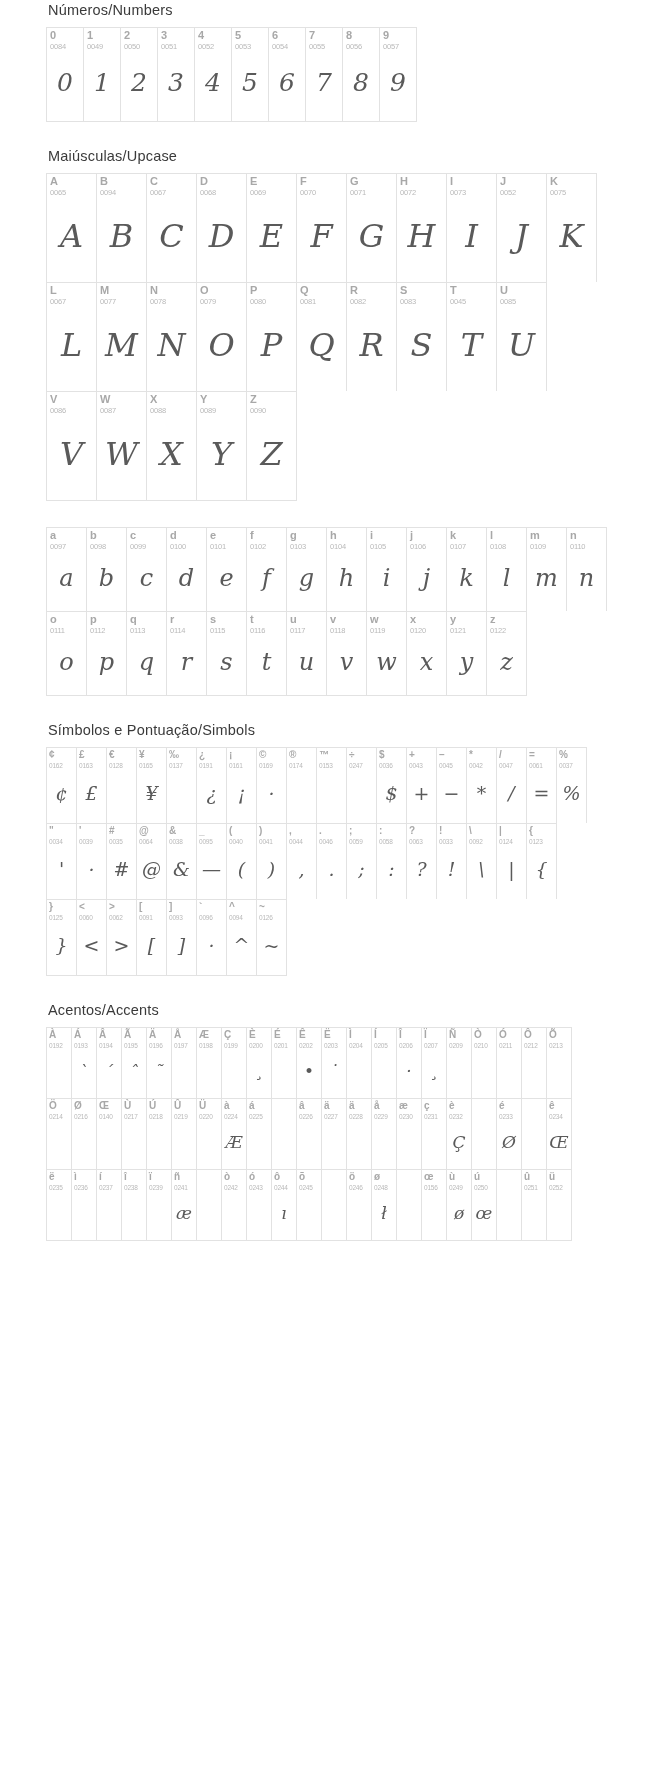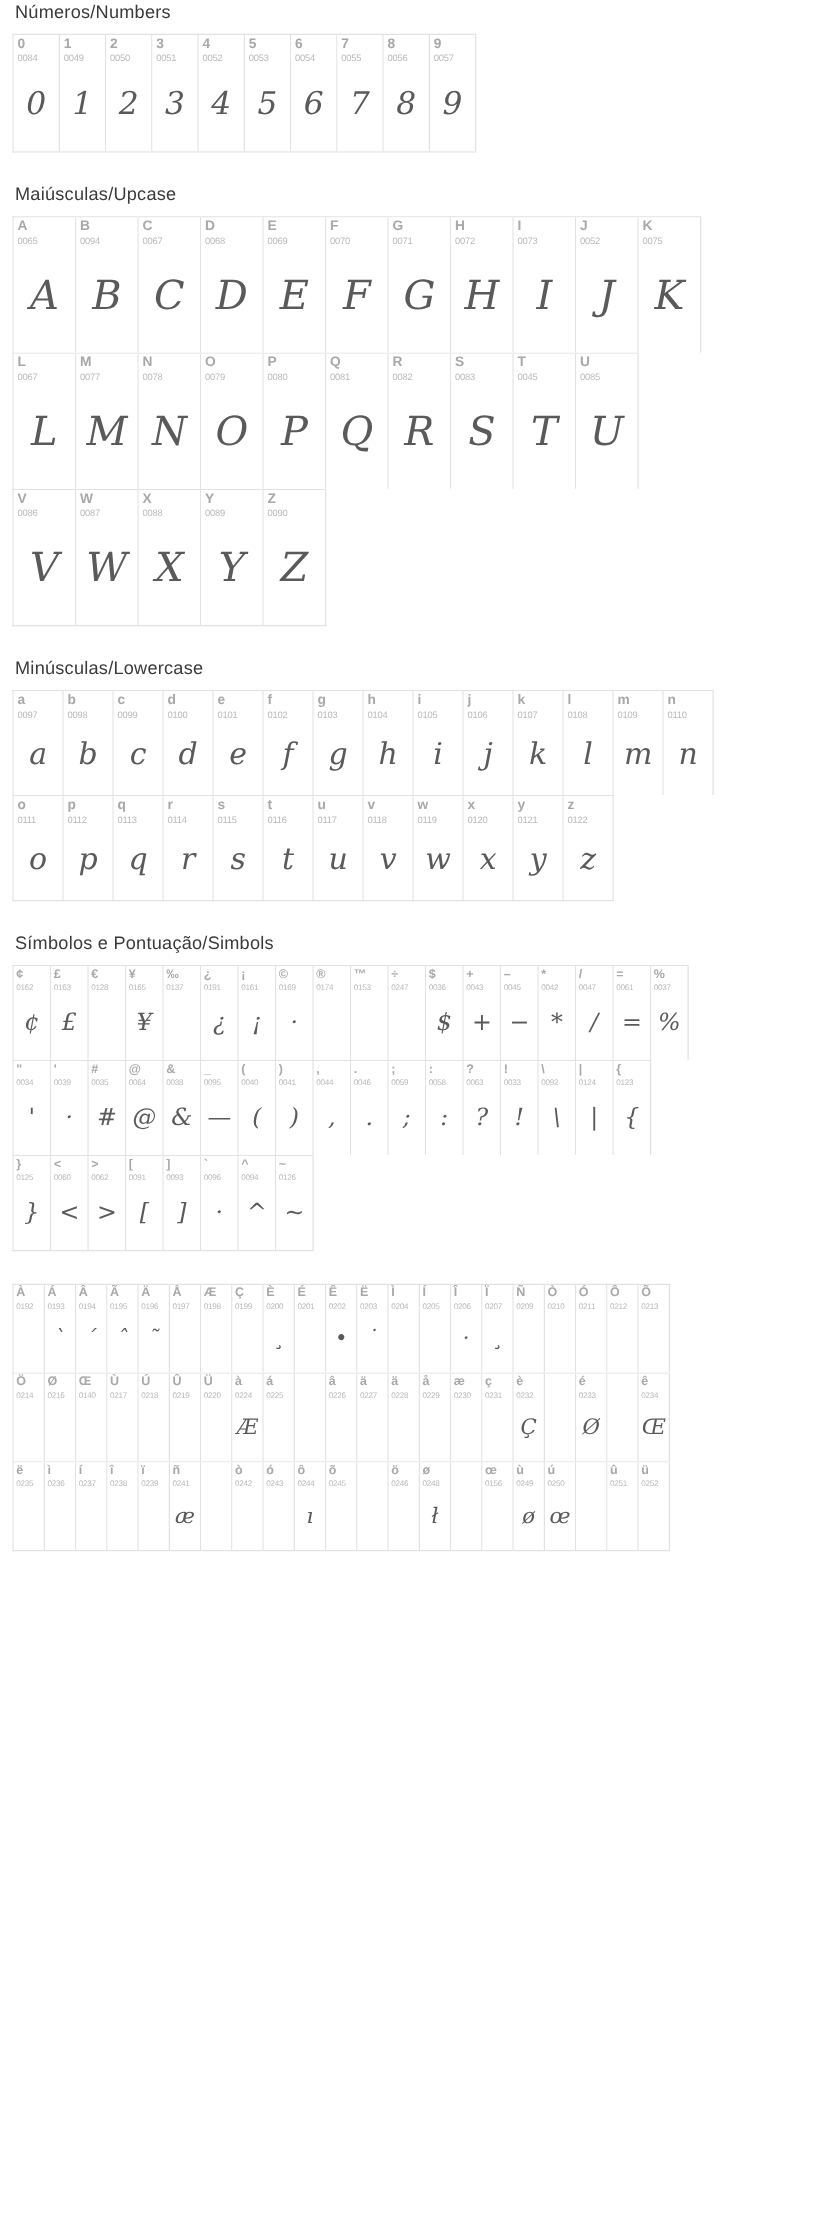--- a/index.html
+++ b/index.html
@@ -13,21 +13,21 @@
 
   .page { width: 661px; padding: 0 10px; }
 
   .section-title {
     font-size: 14.5px;
     color: #3a3a3a;
     margin: 0 0 9px 2px;
     font-weight: 400;
     letter-spacing: 0.2px;
   }
-  .section { margin-bottom: 26px; }
+  .section { margin-bottom: 26px; margin-left: 36px; }
   .section.first { margin-top: 2px; }
 
   .rows { display: flex; flex-direction: column; }
 
   .row {
     display: flex;
     flex-direction: row;
     border-left: 1px solid #e2e2e2;
     border-top: 1px solid #e2e2e2;
     width: max-content;
@@ -366,21 +366,20 @@
               <div class="head">
                 <span class="ch">Z</span>
                 <span class="code">0090</span>
               </div>
               <div class="glyph">Z</div>
             </div>
           </div>
         </div>
       </div>
       <div class="section">
-        <div class="section-title">Minúsculas/Lowercase</div>
         <div class="rows s-low">
           <div class="row">
             <div class="cell">
               <div class="head">
                 <span class="ch">a</span>
                 <span class="code">0097</span>
               </div>
               <div class="glyph">a</div>
             </div>
             <div class="cell">
@@ -869,20 +868,21 @@
               <div class="head">
                 <span class="ch">~</span>
                 <span class="code">0126</span>
               </div>
               <div class="glyph">~</div>
             </div>
           </div>
         </div>
       </div>
       <div class="section">
+        <div class="section-title">Acentos/Accents</div>
         <div class="rows s-acc">
           <div class="row">
             <div class="cell">
               <div class="head">
                 <span class="ch">À</span>
                 <span class="code">0192</span>
               </div>
               <div class="glyph"></div>
             </div>
             <div class="cell">

